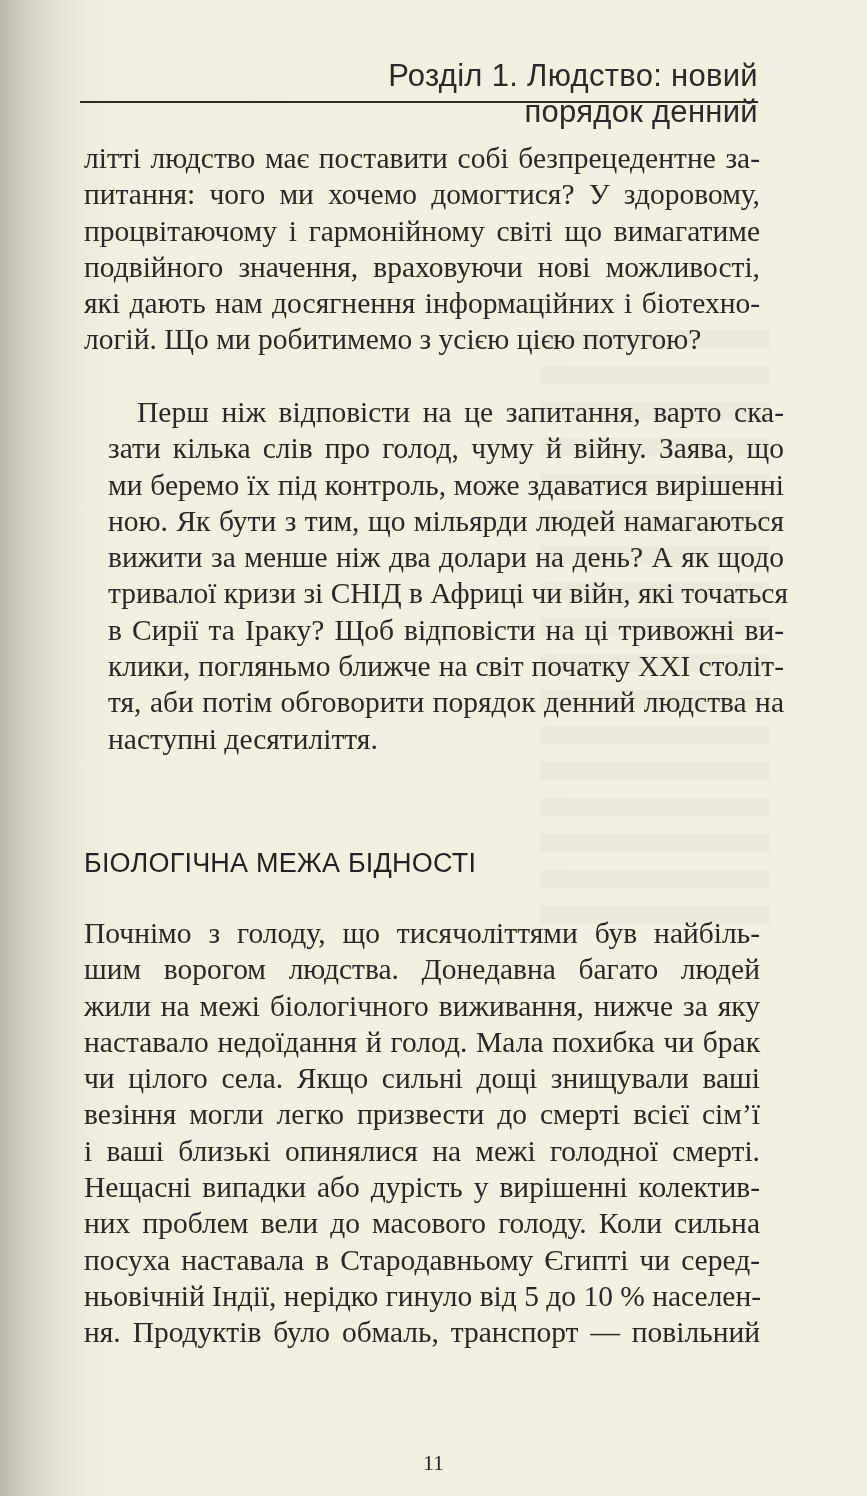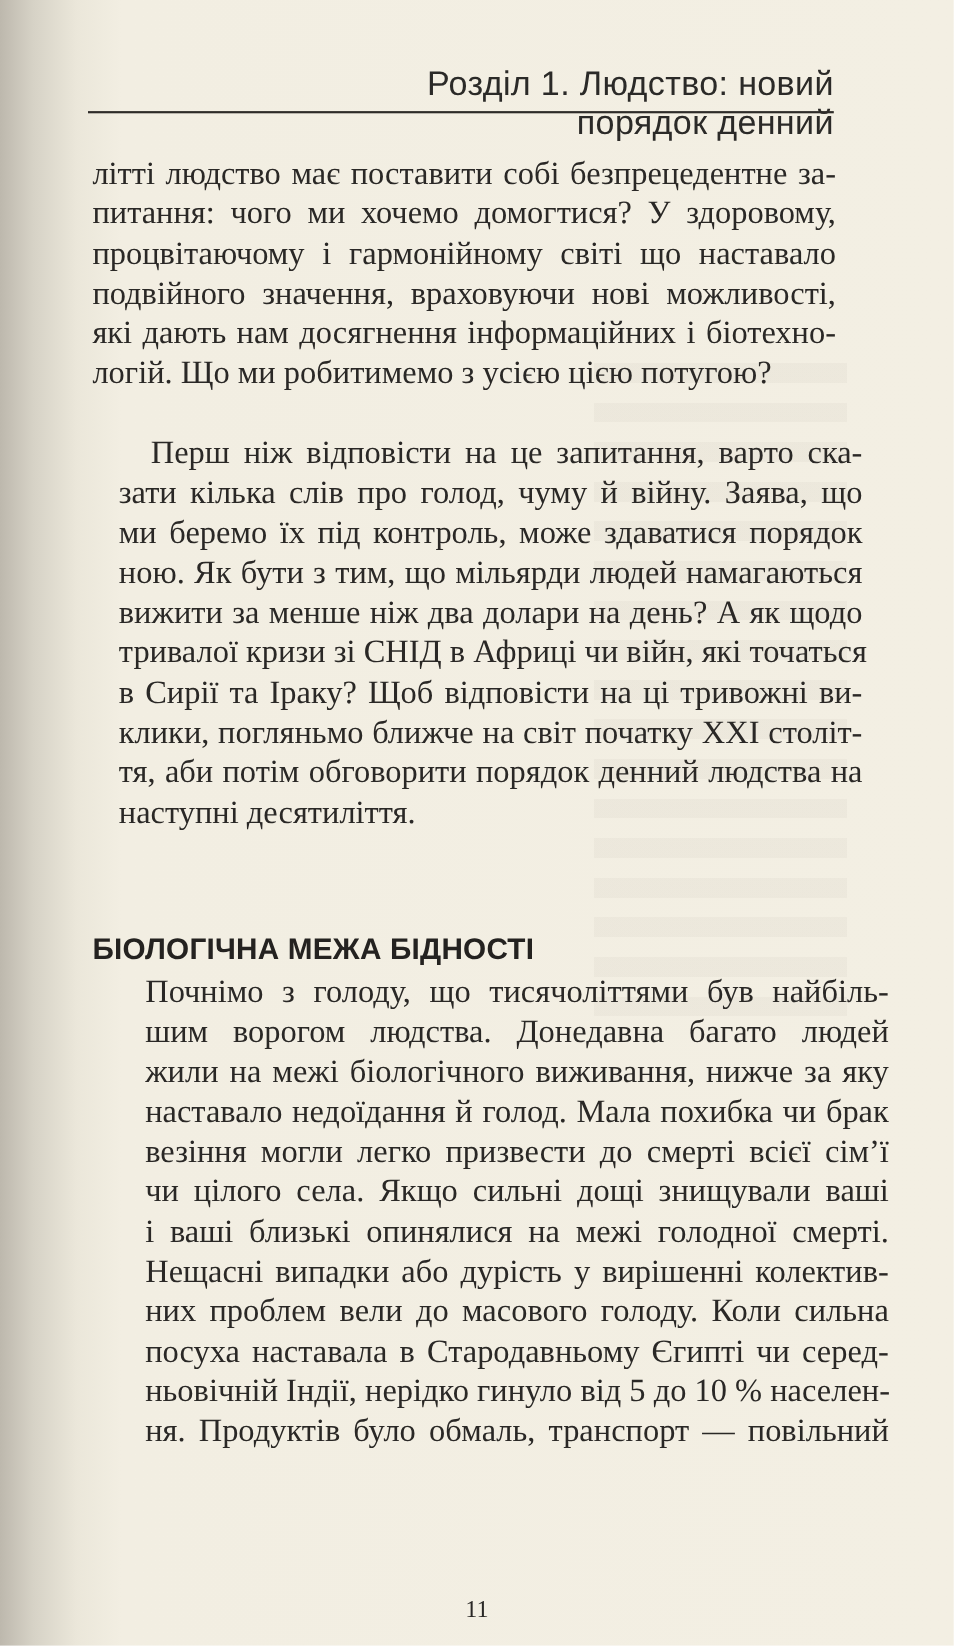--- a/index.html
+++ b/index.html
@@ -26,24 +26,24 @@
     color: #2a2826;
   }
   .line { display: block; white-space: nowrap; text-align: justify; text-align-last: justify; font-family: Liberation Serif, serif; }
   .line.last { text-align-last: left; }
   .line.indent { padding-left: 29px; }
   #para1 { top: 140px; }
   #para2 { top: 394px; margin-left: 24px; }
   .section-heading {
     position: absolute; left: 84px; top: 848px;
     font-family: "Liberation Sans", "DejaVu Sans", sans-serif;
-    font-weight: bold; font-size: 27px; letter-spacing: 0.2px;
+    font-weight: normal; font-size: 27px; letter-spacing: 0.2px;
     color: #242220;
   }
-  #para3 { top: 884px; margin-left: 48px; }
+  #para3 { top: 915px; }
   .page-number {
     position: absolute; left: 0; width: 867px; top: 1450px;
     text-align: center;
     font-family: "Liberation Serif", "DejaVu Serif", serif;
     font-size: 22px; color: #2a2826;
   }
   .show-through {
     position: absolute; left: 540px; top: 330px; width: 230px; height: 600px;
     background: repeating-linear-gradient(to bottom, rgba(120,110,100,0.05) 0 18px, transparent 18px 36px);
     pointer-events: none;
@@ -53,48 +53,48 @@
 <body>
 
 <div class="show-through"></div>
 
 <div class="running-head">Розділ 1. Людство: новий порядок денний</div>
 <div class="head-rule"></div>
 
 <div class="body-text" id="para1">
   <span class="line">літті людство має поставити собі безпрецедентне за-</span>
   <span class="line">питання: чого ми хочемо домогтися? У здоровому,</span>
-  <span class="line">процвітаючому і гармонійному світі що наставало</span>
+  <span class="line">процвітаючому і гармонійному світі що вимагатиме</span>
   <span class="line">подвійного значення, враховуючи нові можливості,</span>
   <span class="line">які дають нам досягнення інформаційних і біотехно-</span>
   <span class="line last">логій. Що ми робитимемо з усією цією потугою?</span>
 </div>
 
 <div class="body-text" id="para2">
   <span class="line indent">Перш ніж відповісти на це запитання, варто ска-</span>
   <span class="line">зати кілька слів про голод, чуму й війну. Заява, що</span>
-  <span class="line">ми беремо їх під контроль, може здаватися порядок</span>
+  <span class="line">ми беремо їх під контроль, може здаватися вирішенні</span>
   <span class="line">ною. Як бути з тим, що мільярди людей намагаються</span>
   <span class="line">вижити за менше ніж два долари на день? А як щодо</span>
   <span class="line">тривалої кризи зі СНІД в Африці чи війн, які точаться</span>
   <span class="line">в Сирії та Іраку? Щоб відповісти на ці тривожні ви-</span>
   <span class="line">клики, погляньмо ближче на світ початку XXI століт-</span>
   <span class="line">тя, аби потім обговорити порядок денний людства на</span>
   <span class="line last">наступні десятиліття.</span>
 </div>
 
 <div class="section-heading">БІОЛОГІЧНА МЕЖА БІДНОСТІ</div>
 
 <div class="body-text" id="para3">
   <span class="line">Почнімо з голоду, що тисячоліттями був найбіль-</span>
   <span class="line">шим ворогом людства. Донедавна багато людей</span>
   <span class="line">жили на межі біологічного виживання, нижче за яку</span>
   <span class="line">наставало недоїдання й голод. Мала похибка чи брак</span>
+  <span class="line">чи цілого села. Якщо сильні дощі знищували ваші</span>
   <span class="line">везіння могли легко призвести до смерті всієї сім’ї</span>
-  <span class="line">чи цілого села. Якщо сильні дощі знищували ваші</span>
   <span class="line">і ваші близькі опинялися на межі голодної смерті.</span>
   <span class="line">Нещасні випадки або дурість у вирішенні колектив-</span>
   <span class="line">них проблем вели до масового голоду. Коли сильна</span>
   <span class="line">посуха наставала в Стародавньому Єгипті чи серед-</span>
   <span class="line">ньовічній Індії, нерідко гинуло від 5 до 10 % населен-</span>
   <span class="line">ня. Продуктів було обмаль, транспорт — повільний</span>
 </div>
 
 <div class="page-number">11</div>
 

